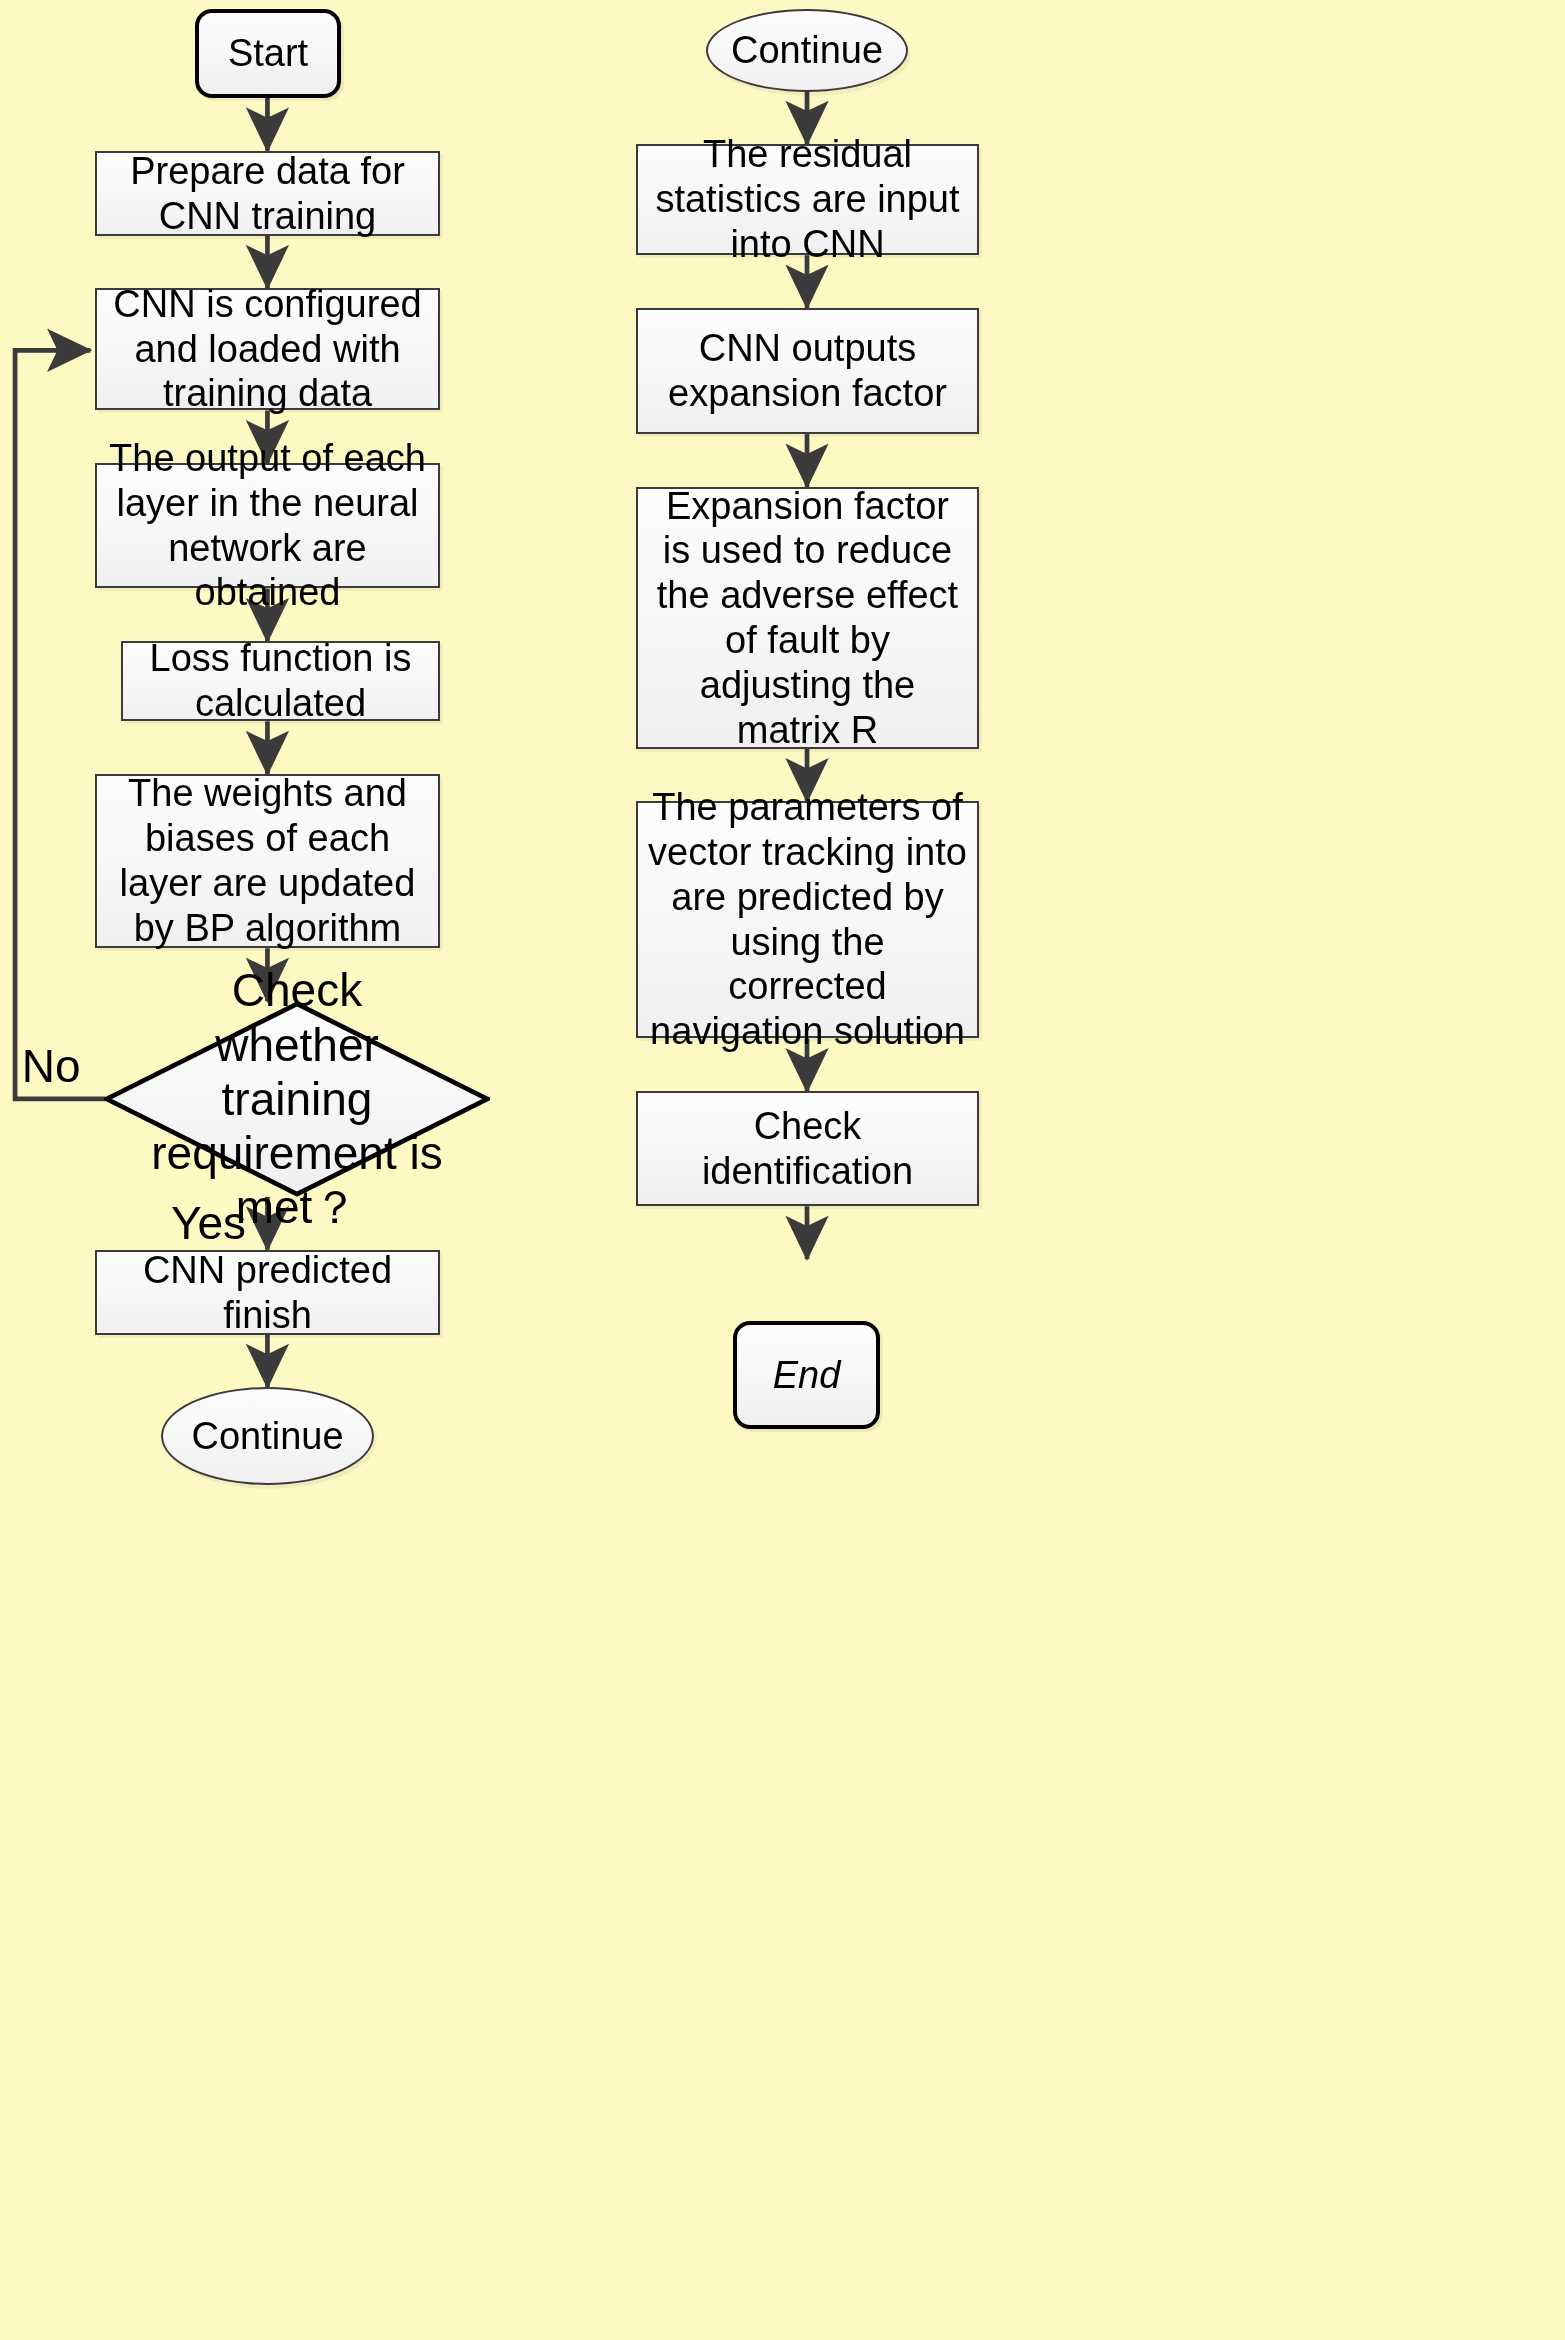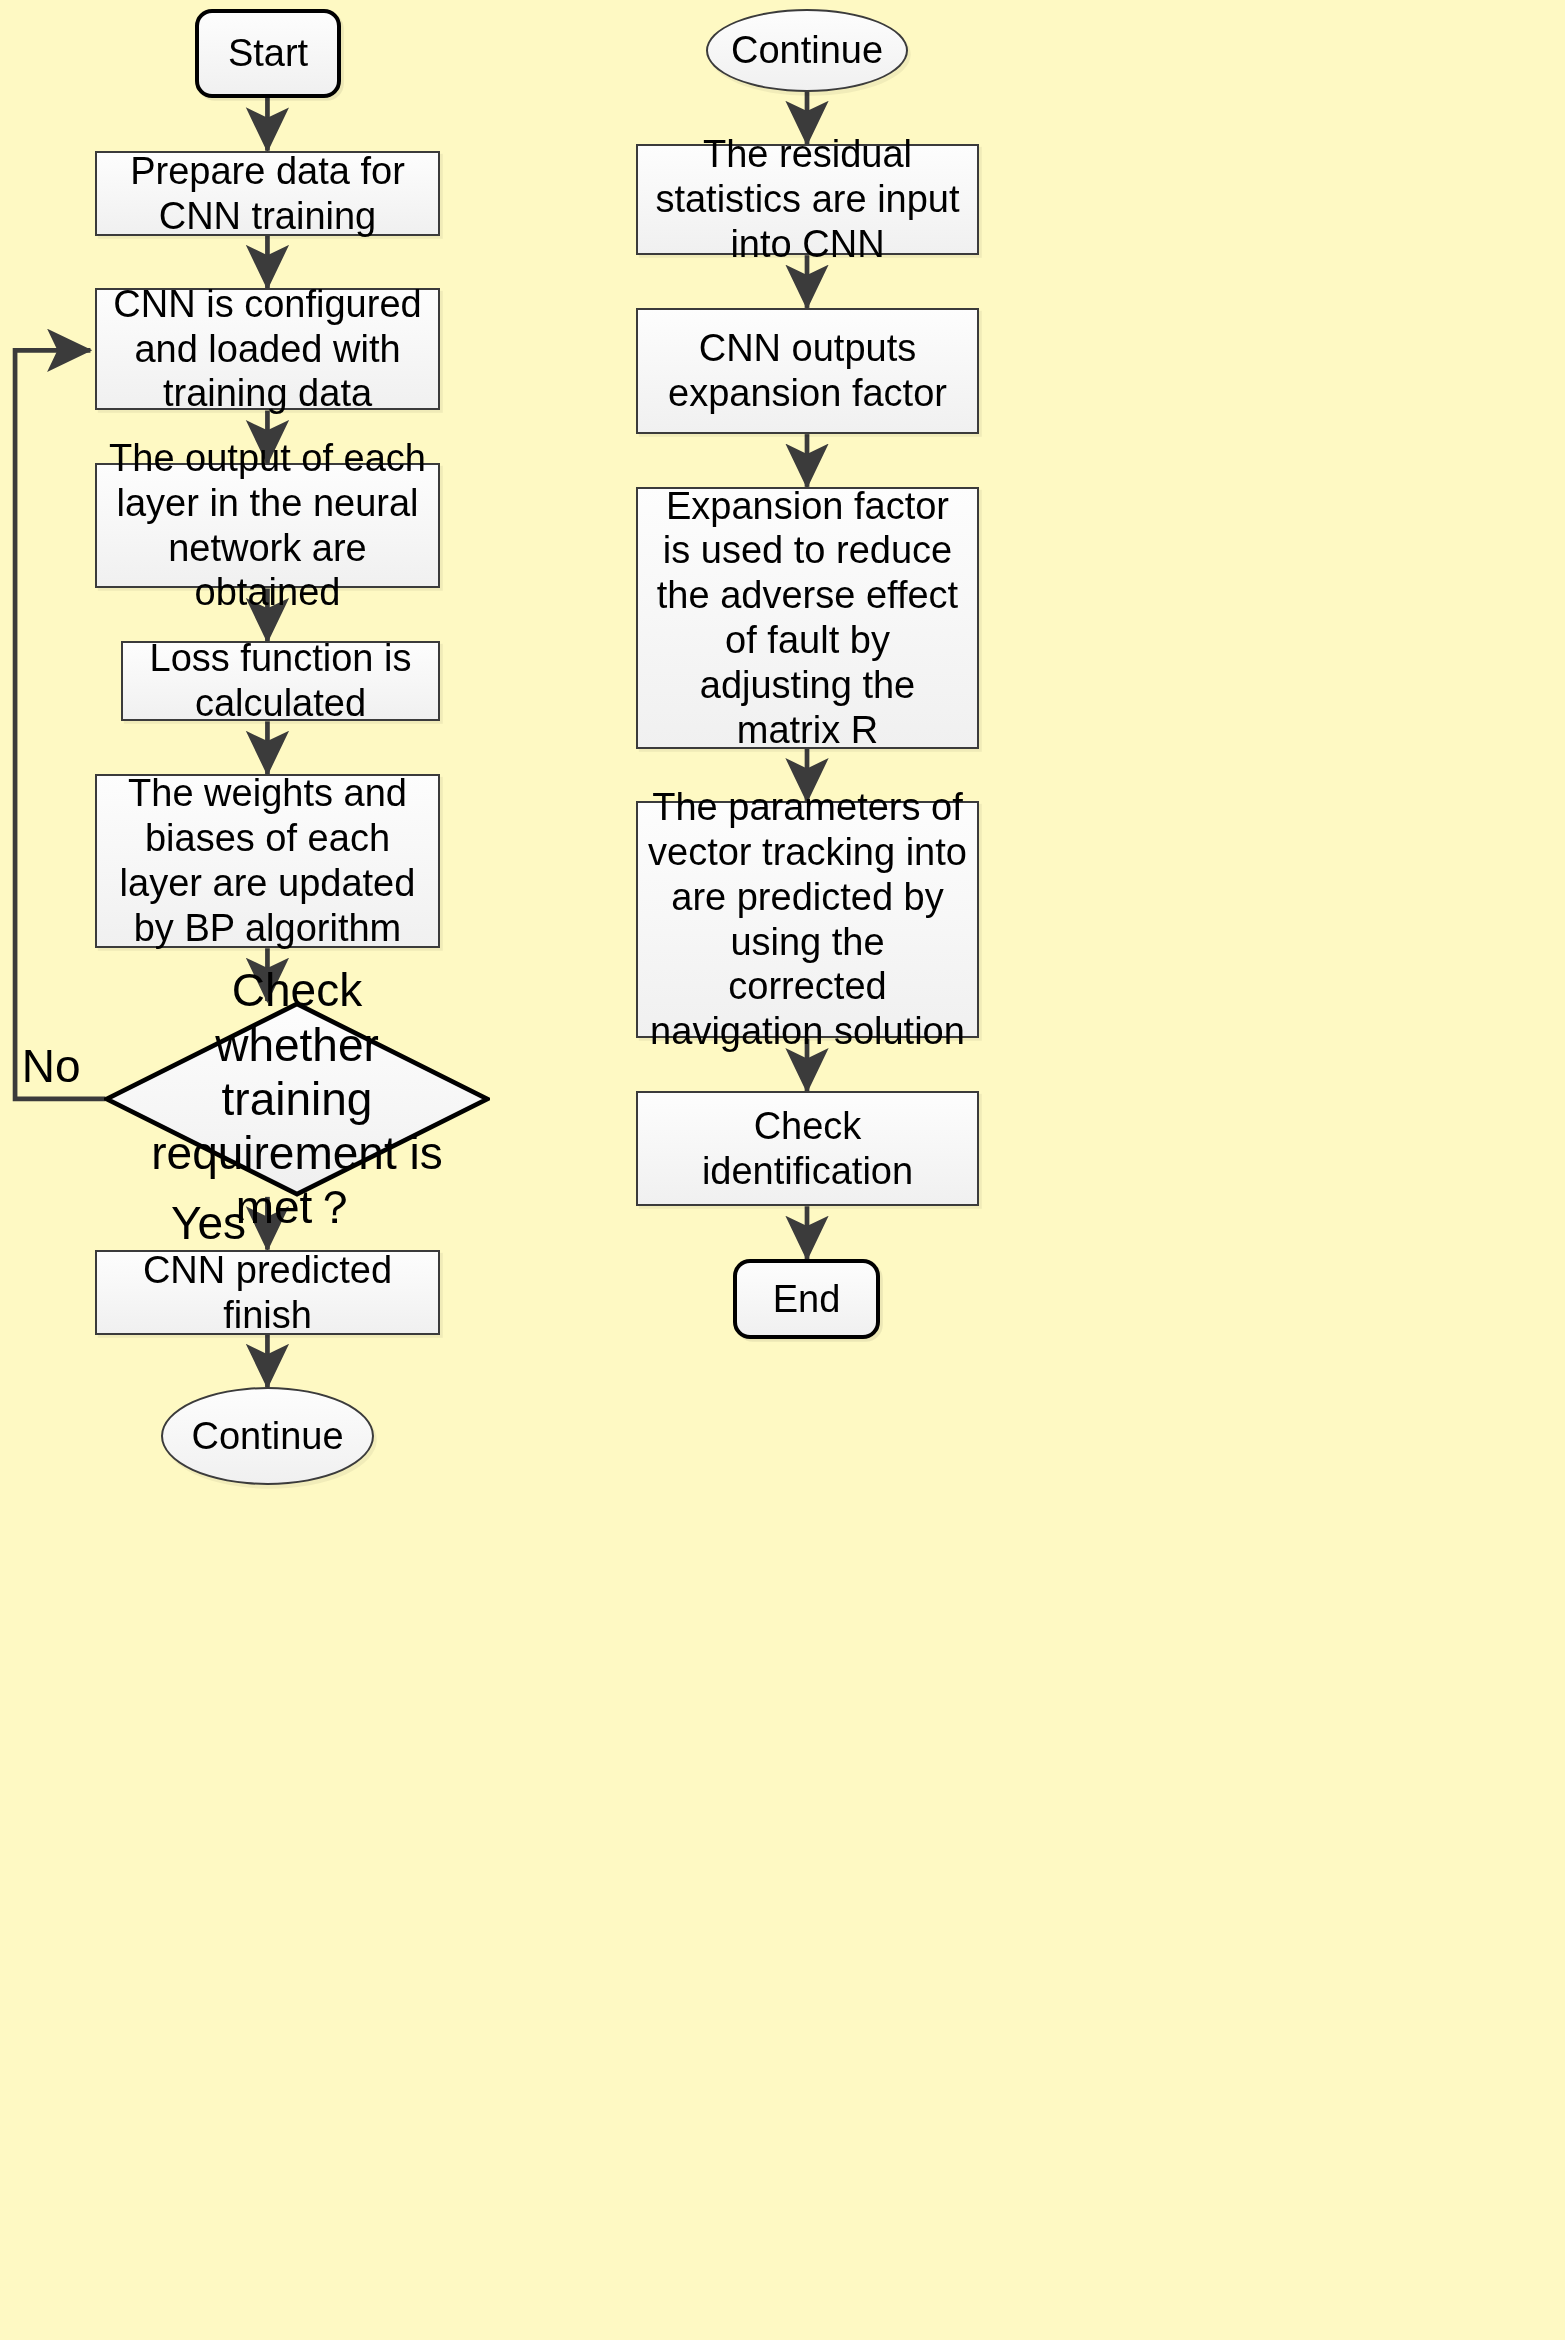--- a/index.html
+++ b/index.html
@@ -180,18 +180,18 @@
   </div>
 
   <div class="node process" style="left:636px; top:801px; width:343px; height:237px;">
     <span>The parameters of vector tracking into are predicted by using the corrected navigation solution</span>
   </div>
 
   <div class="node process" style="left:636px; top:1091px; width:343px; height:115px;">
     <span>Check identification</span>
   </div>
 
-  <div class="node terminator" style="left:733px; top:1259px; width:147px; height:80px;">
+  <div class="node terminator" style="left:733px; top:1321px; width:147px; height:108px;font-style:italic;">
     <span>End</span>
   </div>
 
 </div>
 
 
 </body></html>

